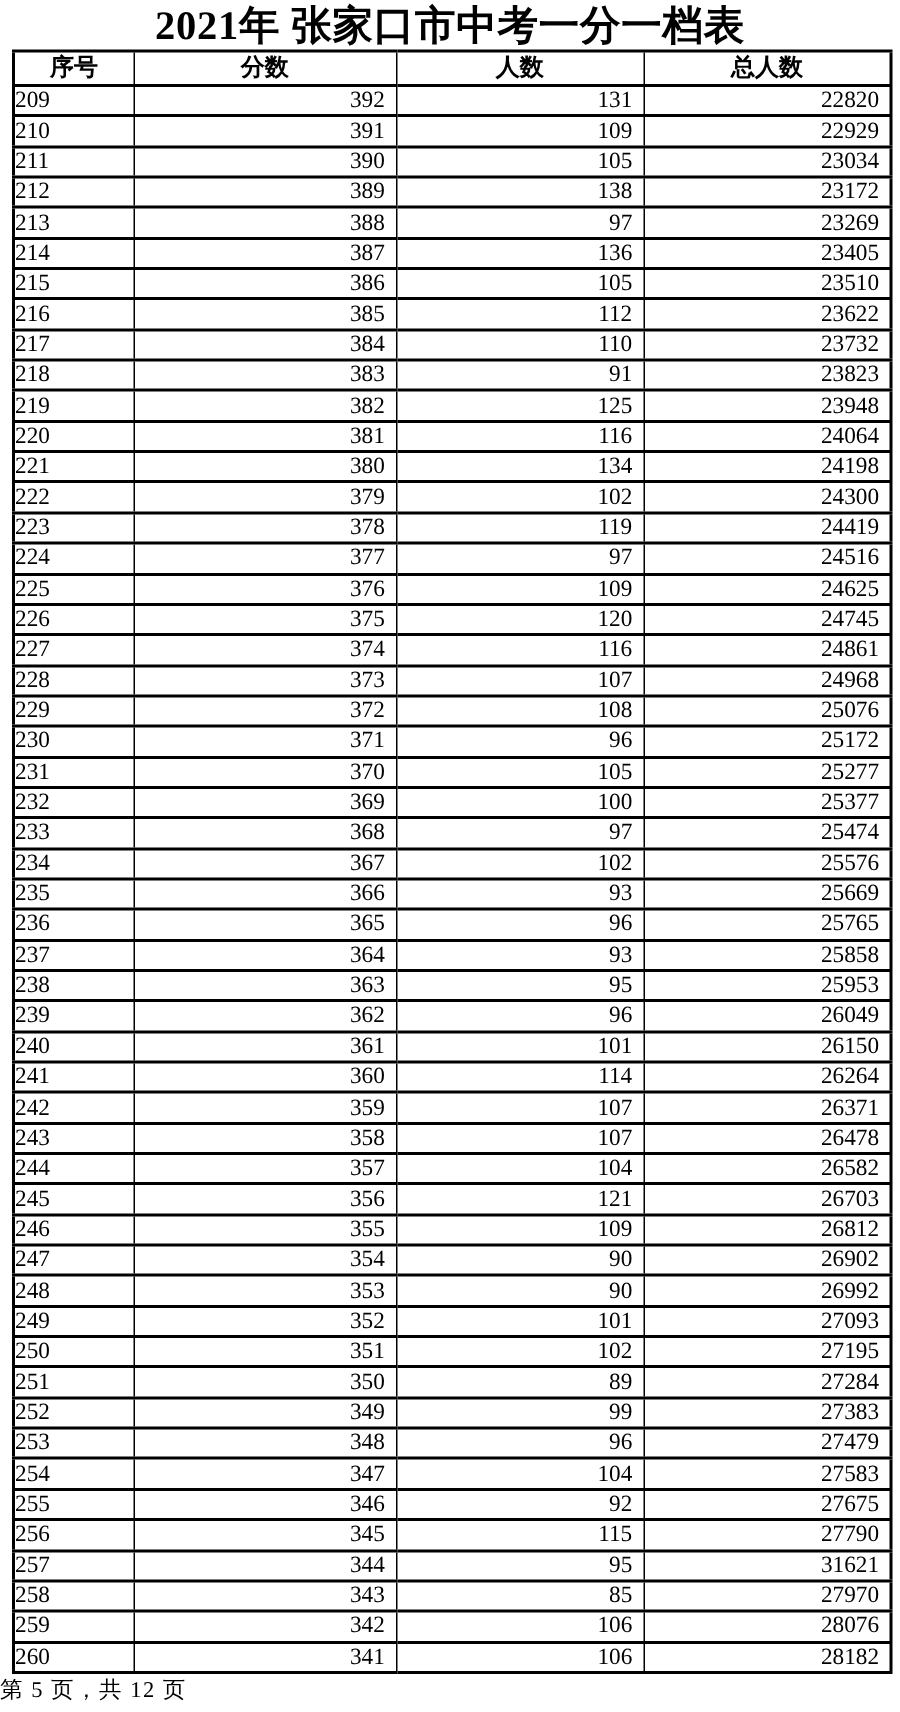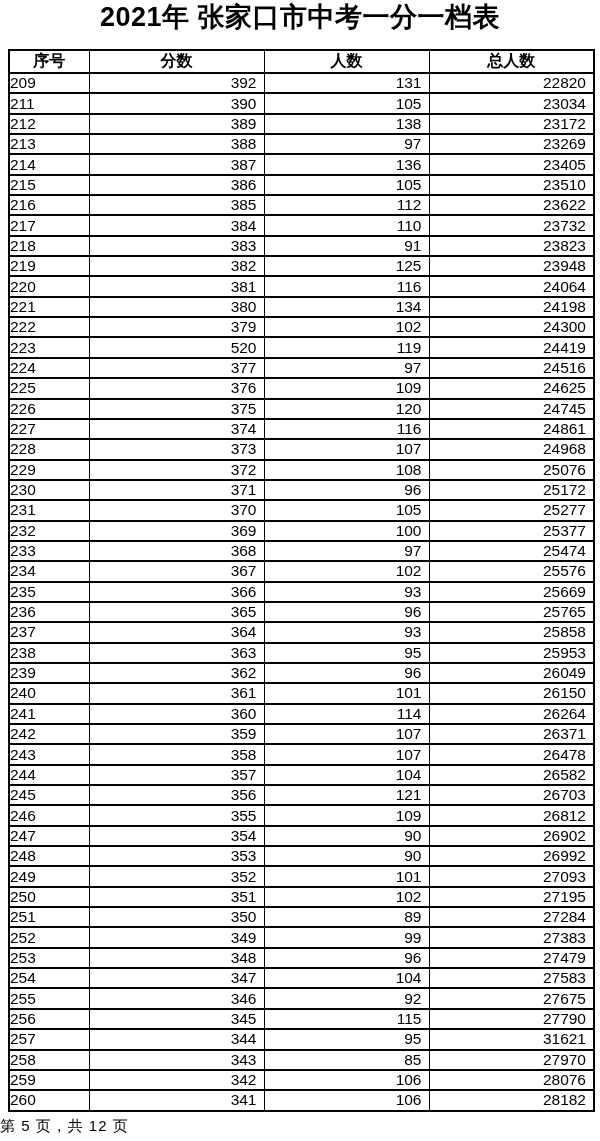--- a/index.html
+++ b/index.html
@@ -6,40 +6,39 @@
     margin: 0;
     padding: 0;
     background: #ffffff;
   }
   .page {
     position: relative;
     width: 600px;
     height: 1141px;
     background: #ffffff;
     color: #000000;
-    font-family: Liberation Sans, sans-serif;
+    font-family: Liberation Serif, serif;
     overflow: hidden;
   }
   .title {
     margin: 0;
     padding-top: 1px;
     height: 32px;
     line-height: 32px;
     text-align: center;
     font-size: 27px;
     font-weight: bold;
     letter-spacing: 0.5px;
   }
   table.score-table {
     border-collapse: collapse;
     table-layout: fixed;
     margin-left: 8px;
     width: 585px;
     border: 2px solid #000;
-    margin-top: 16px;
   }
   .score-table th,
   .score-table td {
     border-left: 1px solid #000;
     border-right: 1px solid #000;
     border-top: 2px solid #000;
     border-bottom: 2px solid #000;
     padding: 0;
     overflow: hidden;
     white-space: nowrap;
@@ -93,20 +92,26 @@
       </tr>
     </thead>
     <tbody id="table-body">
         <tr>
           <td class="center">209</td>
           <td class="num">392</td>
           <td class="num">131</td>
           <td class="num">22820</td>
         </tr>
         <tr>
+          <td class="center">210</td>
+          <td class="num">391</td>
+          <td class="num">109</td>
+          <td class="num">22929</td>
+        </tr>
+        <tr>
           <td class="center">211</td>
           <td class="num">390</td>
           <td class="num">105</td>
           <td class="num">23034</td>
         </tr>
         <tr>
           <td class="center">212</td>
           <td class="num">389</td>
           <td class="num">138</td>
           <td class="num">23172</td>
@@ -166,21 +171,21 @@
           <td class="num">24198</td>
         </tr>
         <tr>
           <td class="center">222</td>
           <td class="num">379</td>
           <td class="num">102</td>
           <td class="num">24300</td>
         </tr>
         <tr>
           <td class="center">223</td>
-          <td class="num">520</td>
+          <td class="num">378</td>
           <td class="num">119</td>
           <td class="num">24419</td>
         </tr>
         <tr>
           <td class="center">224</td>
           <td class="num">377</td>
           <td class="num">97</td>
           <td class="num">24516</td>
         </tr>
         <tr>

